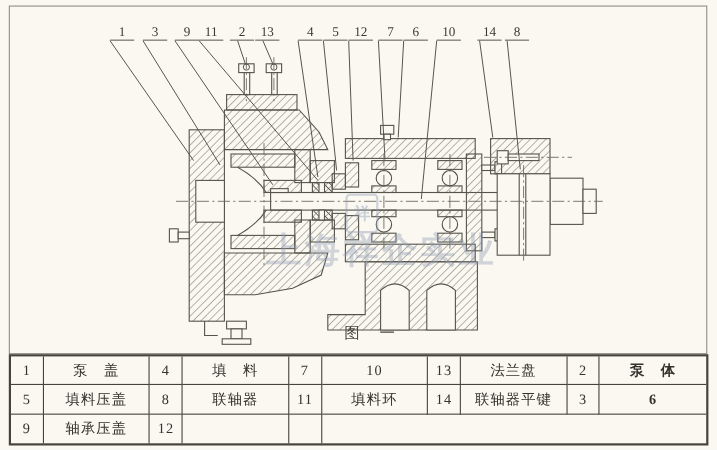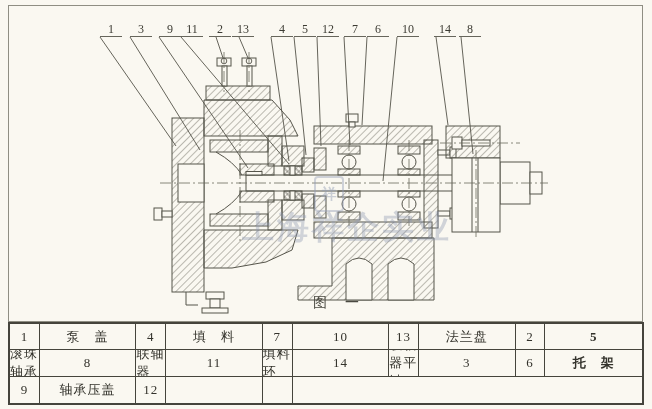--- a/index.html
+++ b/index.html
@@ -254,31 +254,31 @@
   <div class="parts-table" id="parts-table">
       <div class="cell">1</div>
       <div class="cell">泵　盖</div>
       <div class="cell">4</div>
       <div class="cell">填　料</div>
       <div class="cell">7</div>
       <div class="cell">10</div>
       <div class="cell">13</div>
       <div class="cell">法兰盘</div>
       <div class="cell">2</div>
+      <div class="cell">泵　体</div>
       <div class="cell">5</div>
-      <div class="cell">滚珠轴承</div>
+      <div class="cell">填料压盖</div>
       <div class="cell">8</div>
       <div class="cell">联轴器</div>
       <div class="cell">11</div>
       <div class="cell">填料环</div>
       <div class="cell">14</div>
       <div class="cell">联轴器平键</div>
       <div class="cell">3</div>
       <div class="cell">6</div>
-      <div class="cell">托　架</div>
       <div class="cell">9</div>
       <div class="cell">轴承压盖</div>
       <div class="cell">12</div>
       <div class="cell"></div>
       <div class="cell"></div>
     </div>
 
 </div>
 
 </body></html>

